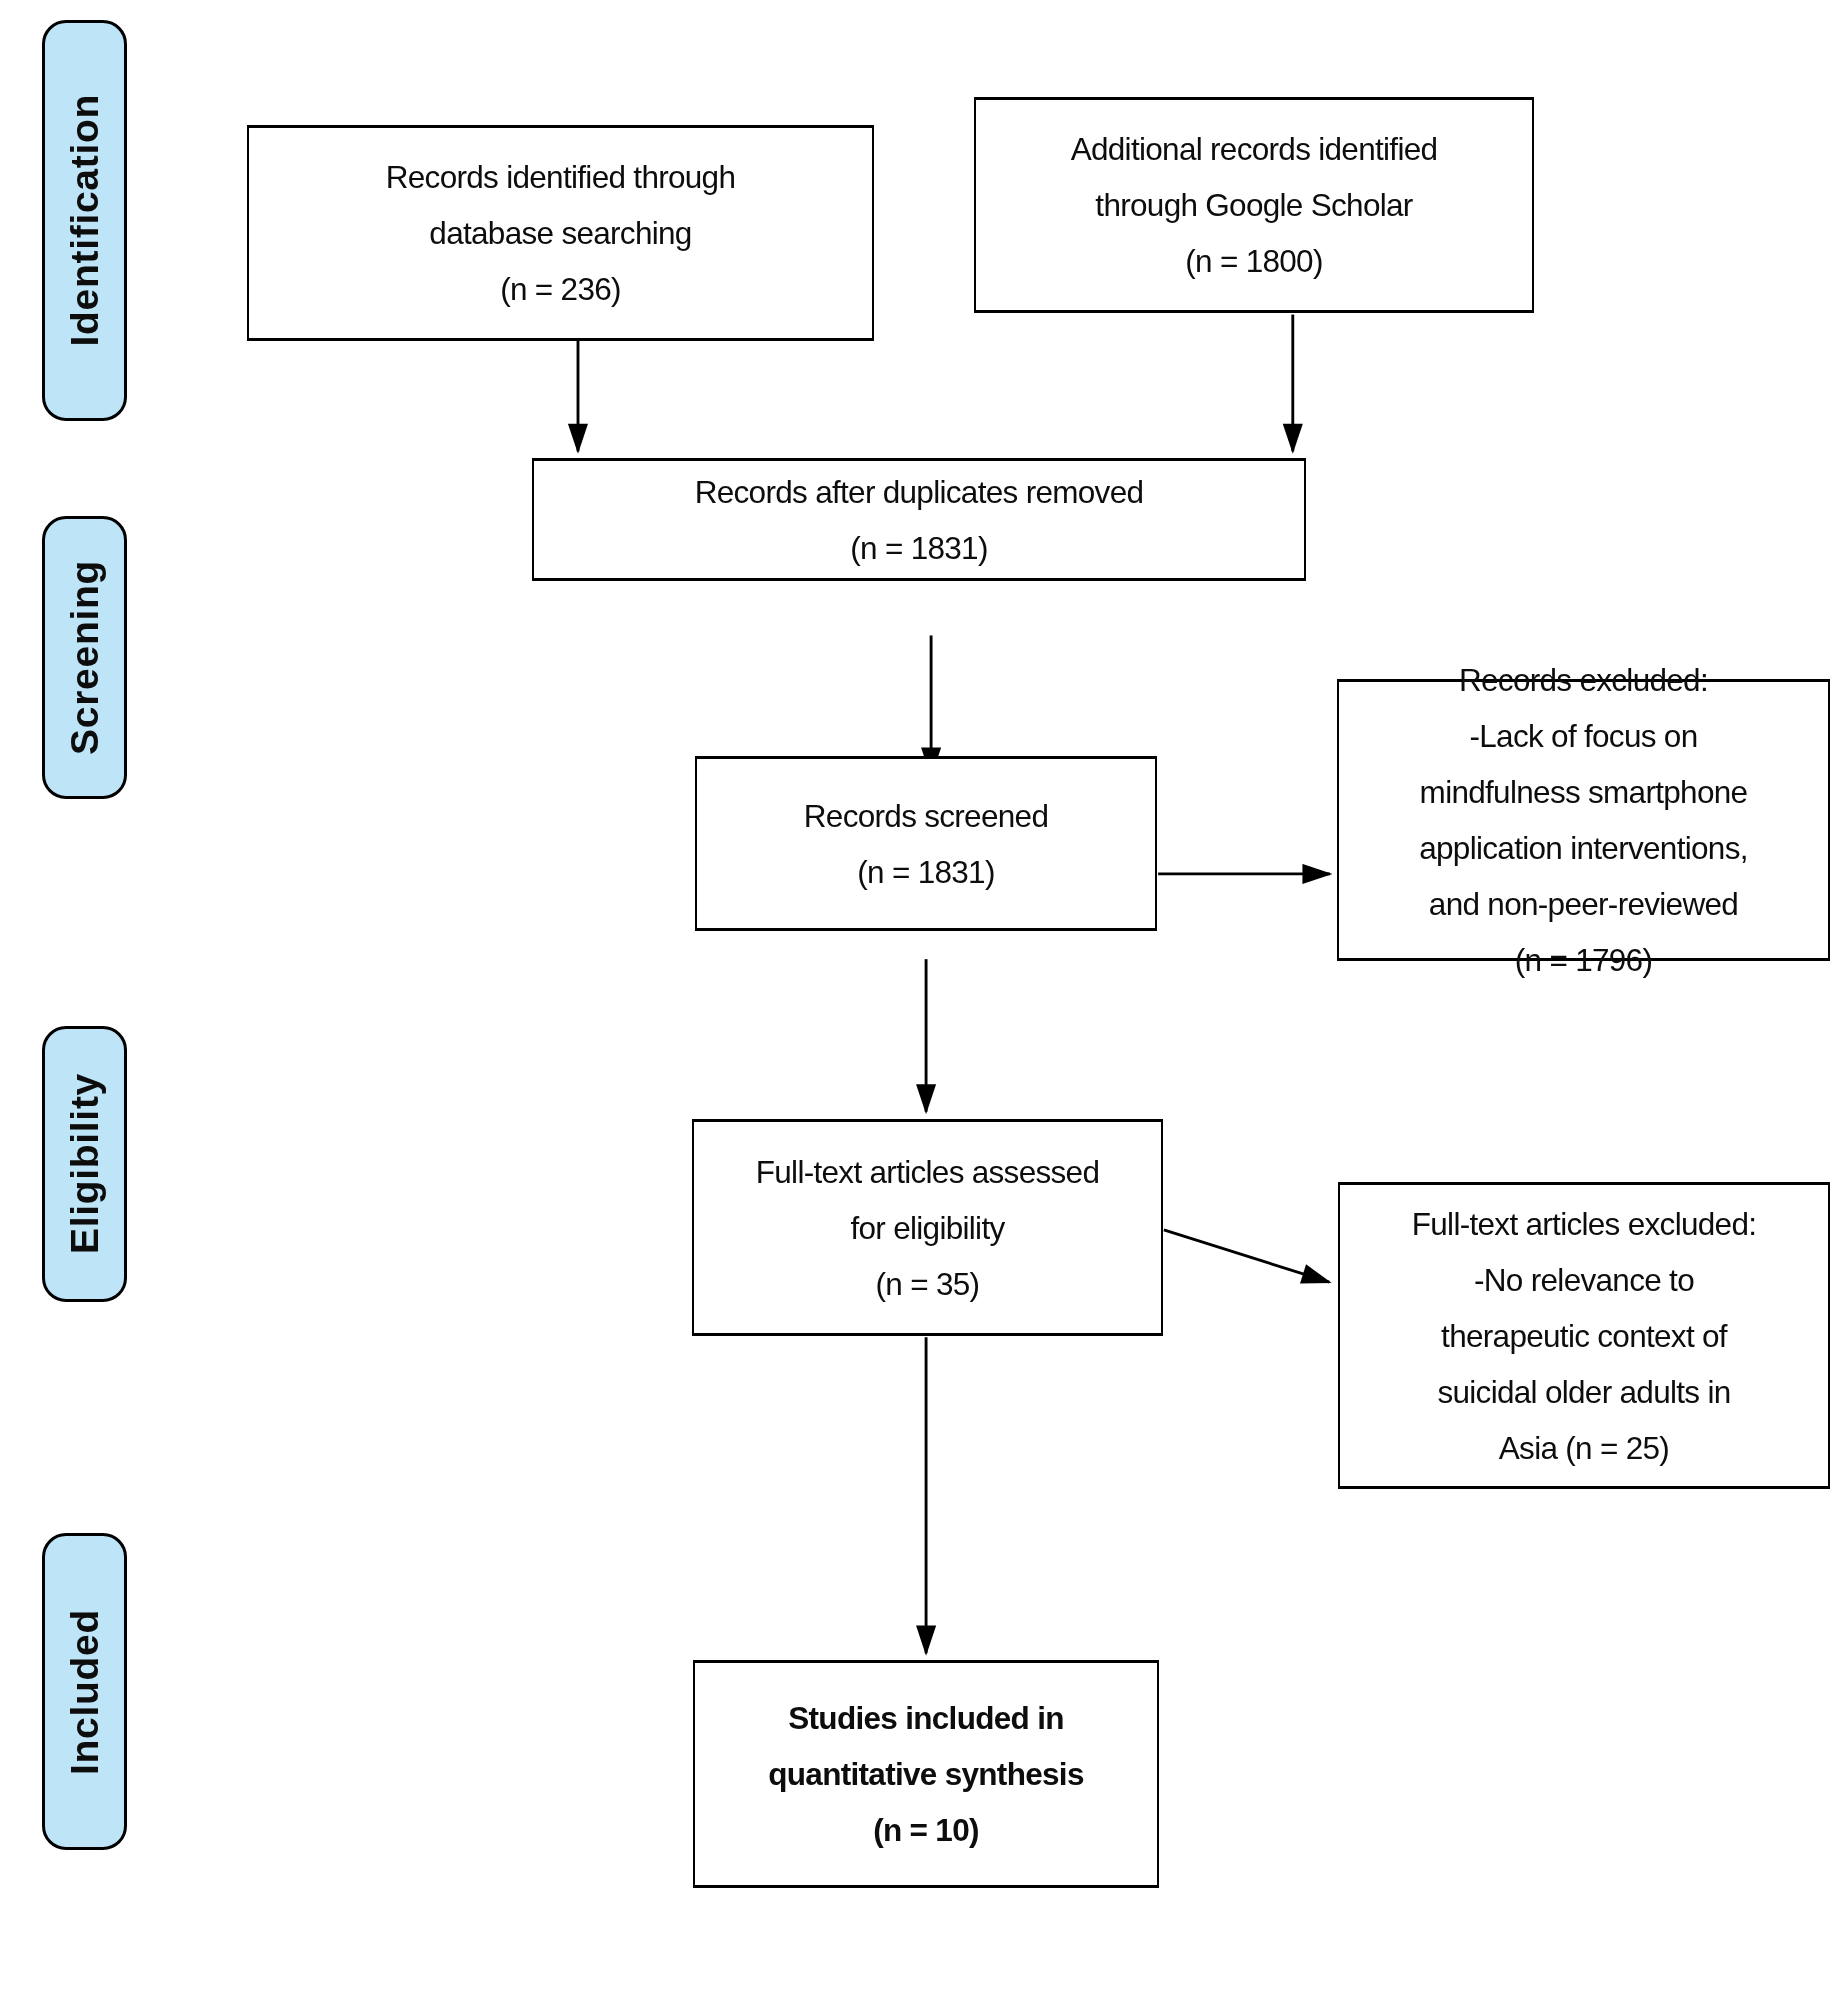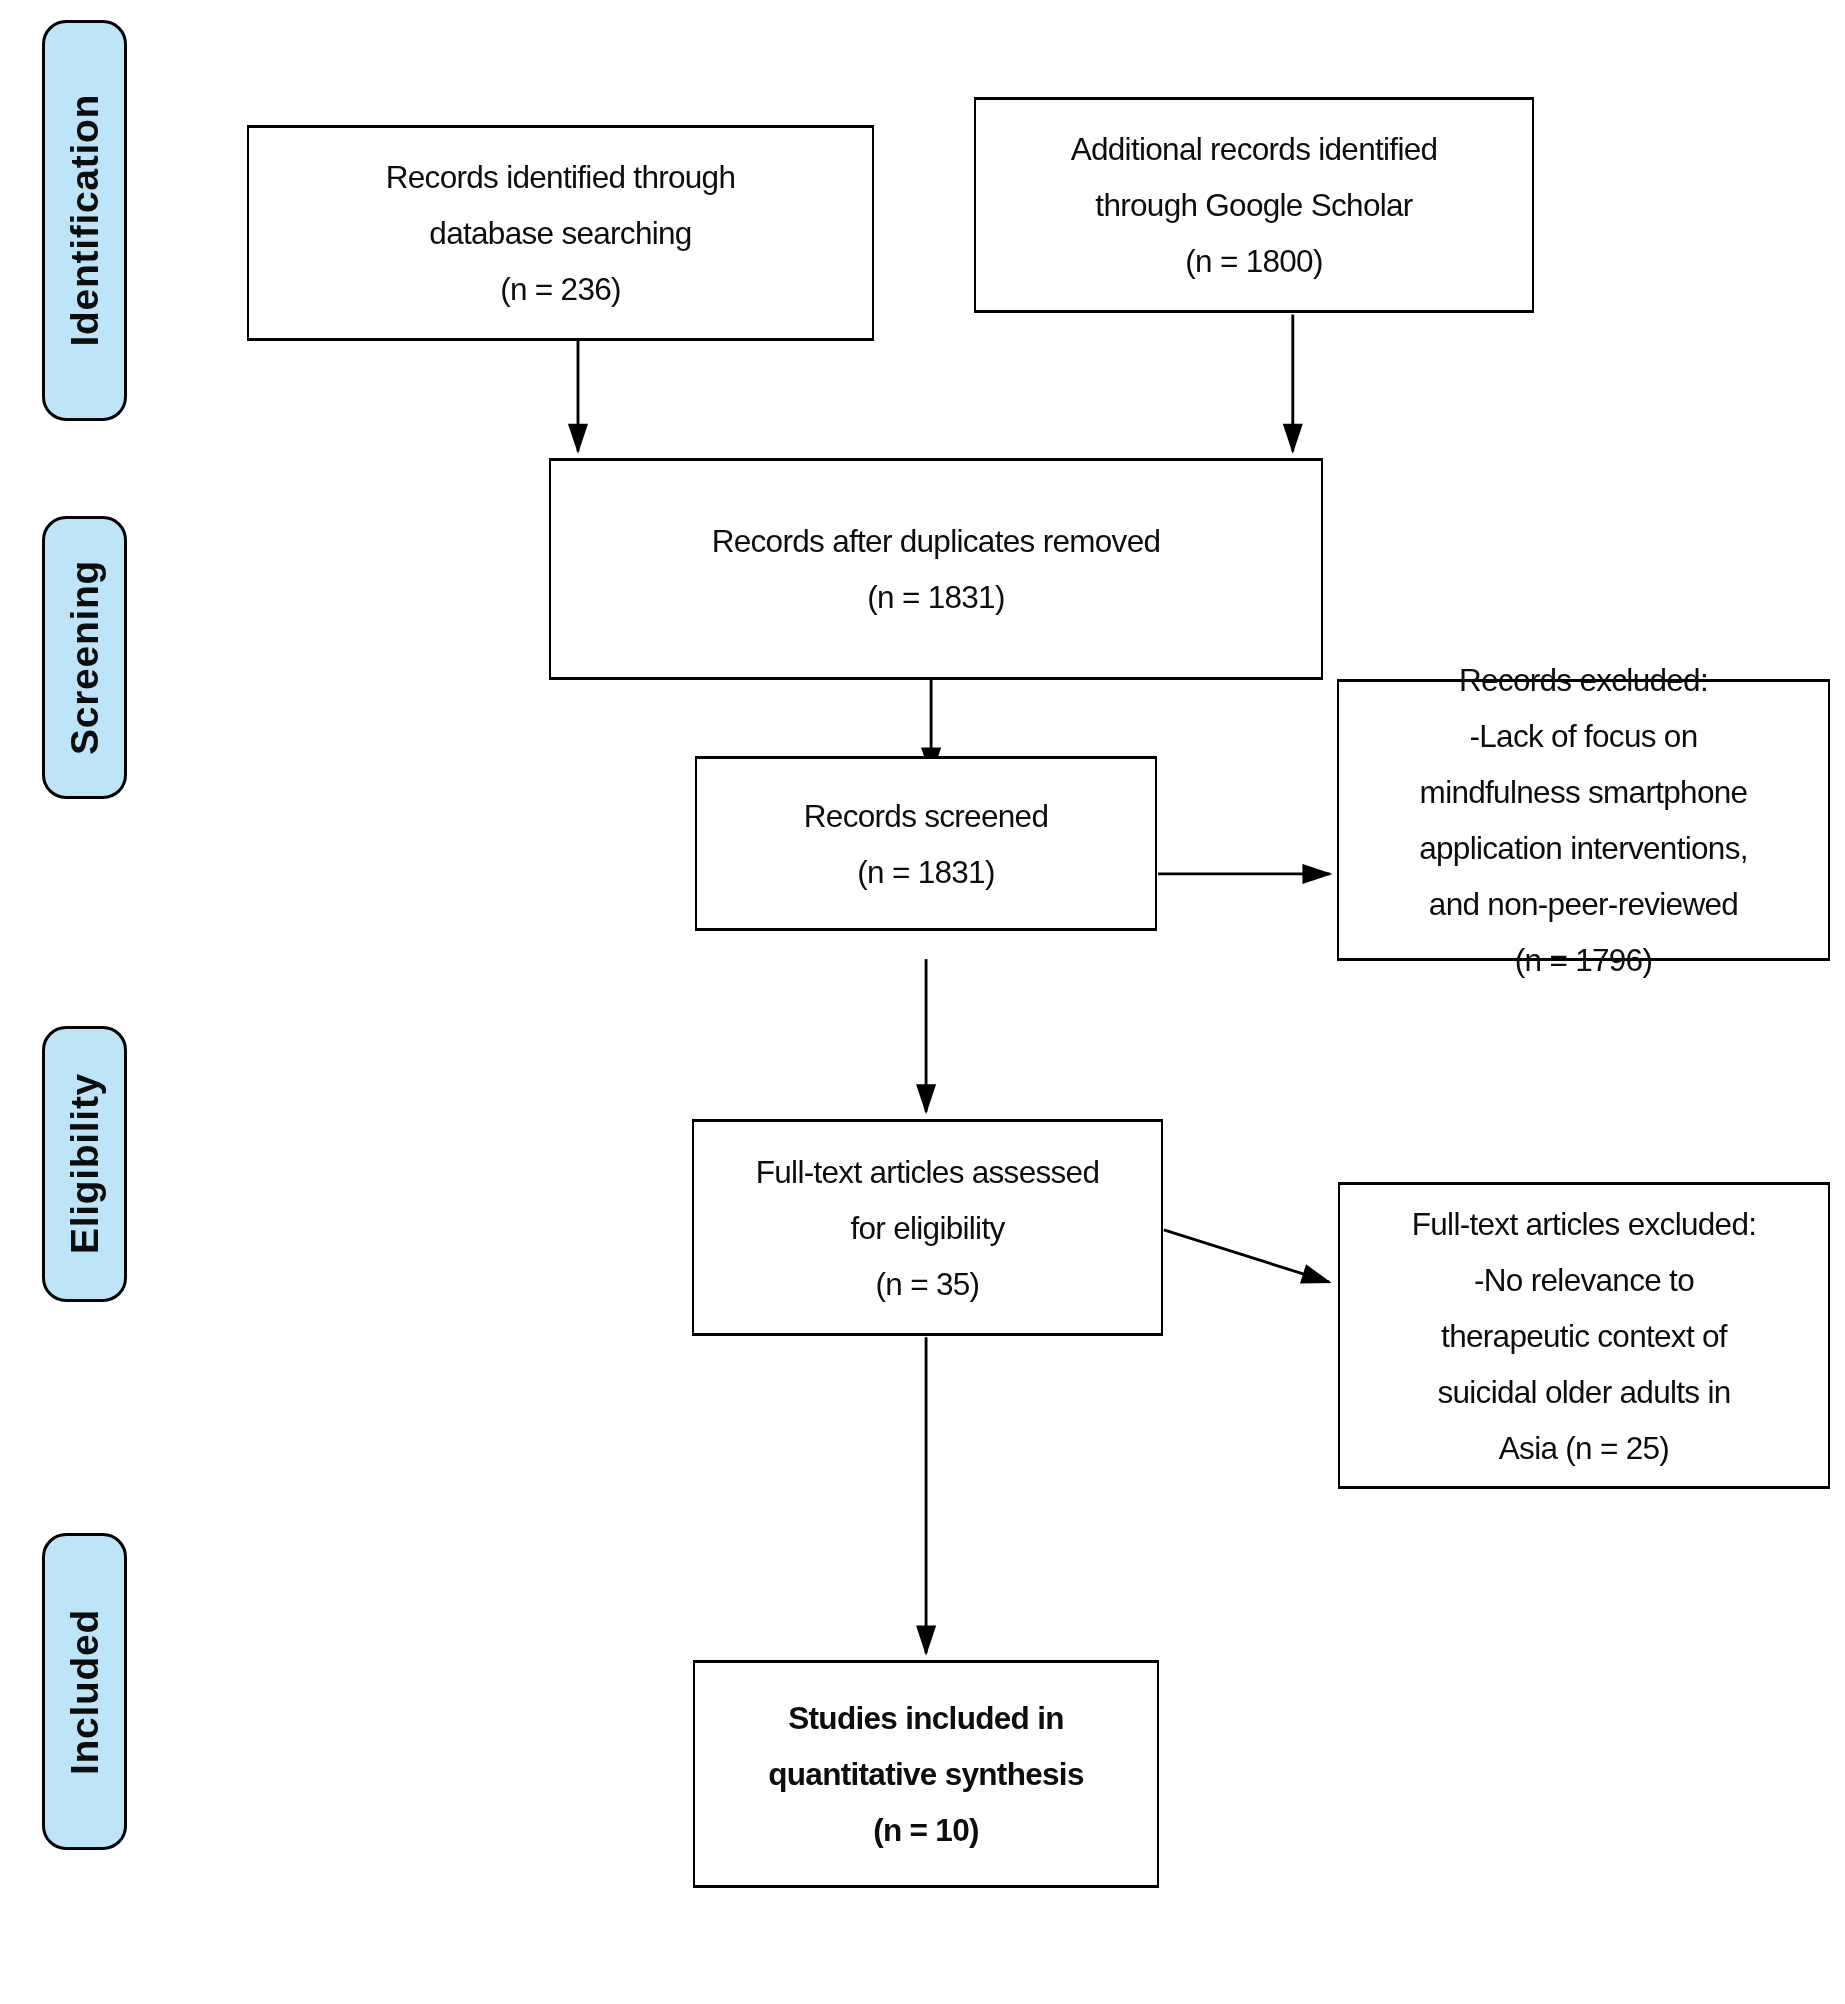--- a/index.html
+++ b/index.html
@@ -60,21 +60,21 @@
     white-space: nowrap;
   }
   
   #pill-identification { left: 42px;  top: 20px;   width: 85px; height: 401px; }
   #pill-screening      { left: 42px;  top: 516px;  width: 85px; height: 283px; }
   #pill-eligibility    { left: 42px;  top: 1026px; width: 85px; height: 276px; }
   #pill-included       { left: 42px;  top: 1533px; width: 85px; height: 317px; }
   
   #node-identified     { left: 247px;  top: 97px;  width: 627px;  height: 216px; margin-top: 28px; }
   #node-additional     { left: 974px; top: 97px;  width: 560px;  height: 216px; }
-  #node-deduplicated   { left: 549px;  top: 458px;  width: 774px; height: 222px; }
+  #node-deduplicated   { left: 532px;  top: 458px;  width: 774px; height: 123px; }
   #node-screened       { left: 695px;  top: 756px; width: 462px;  height: 175px; text-align: center; }
   #node-rec-excluded   { left: 1337px; top: 679px;  width: 493px;  height: 282px; }
   #node-fulltext       { left: 692px;  top: 1119px; width: 471px;  height: 217px; }
   #node-ft-excluded    { left: 1338px; top: 1146px; width: 492px;  height: 307px; margin-top: 36px; }
   #node-included       { left: 693px;  top: 1660px; width: 466px;  height: 228px; font-weight: bold; }
 </style>
 </head>
 <body>
 
 <div id="canvas">

